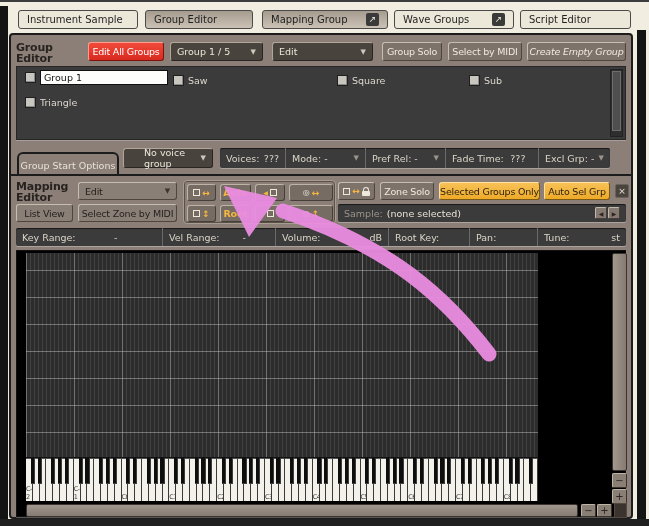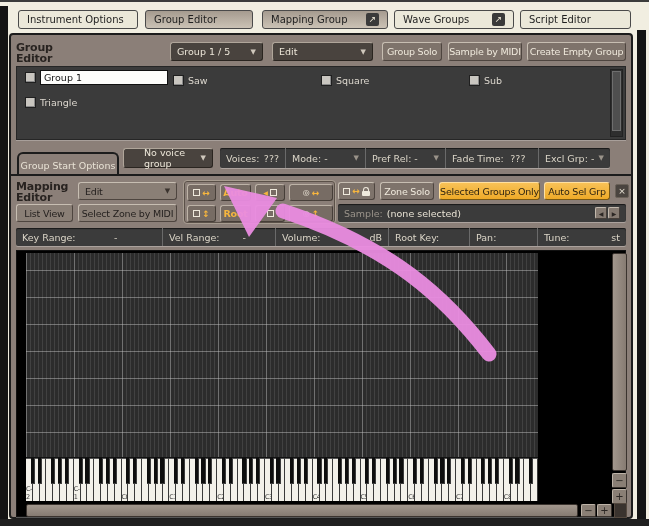--- a/index.html
+++ b/index.html
@@ -100,21 +100,21 @@
   .corner { background:#3a332e; border:1px solid #55493f; }
 
   svg.annot { left:0; top:0; z-index:60; pointer-events:none; }
 </style>
 </head>
 <body>
 
 <div class="abs topline"></div>
 
 <div class="abs tab" style="left:18px;width:120px;">
-  <span class="lbl">Instrument Options</span>
+  <span class="lbl">Instrument Sample</span>
 </div>
 <div class="abs tab pressed" style="left:145px;width:108px;">
   <span class="lbl">Group Editor</span>
 </div>
 <div class="abs tab pressed" style="left:262px;width:126px;">
   <span class="lbl">Mapping Group</span>
   <span class="popout">↗</span>
 </div>
 <div class="abs tab" style="left:394px;width:120px;">
   <span class="lbl">Wave Groups</span>
@@ -127,48 +127,51 @@
 <div class="abs strip-left"></div>
 <div class="abs strip-right"></div>
 <div class="abs strip-bottom"></div>
 
 <div class="abs panel">
 
   <div class="abs ptitle" style="left:5px;top:7px;">
     <div>Group</div>
       <div>Editor</div>
   </div>
+  <div class="abs btn red" style="left:77px;top:7px;width:76px;height:19px;">
+    <span>Edit All Groups</span>
+  </div>
   <div class="abs ddark" style="left:159px;top:7px;width:93px;height:19px;">
     <span>Group 1 / 5</span>
     <span class="arr">▼</span>
   </div>
   <div class="abs ddark" style="left:261px;top:7px;width:101px;height:19px;">
     <span>Edit</span>
     <span class="arr">▼</span>
   </div>
   <div class="abs btn" style="left:371px;top:7px;width:60px;height:19px;">
     <span>Group Solo</span>
   </div>
   <div class="abs btn" style="left:437px;top:7px;width:74px;height:19px;">
-    <span>Sample by MIDI</span>
-  </div>
-  <div class="abs btn" style="left:516px;top:7px;width:99px;height:19px;">
+    <span>Select by MIDI</span>
+  </div>
+  <div class="abs btn" style="left:516px;top:7px;width:99px;height:19px;font-style:italic;">
     <span>Create Empty Group</span>
   </div>
 
   <div class="abs glist" style="left:5px;top:31px;width:610px;height:74px;">
     <div class="gitem" style="left:8px;top:2px;">
       <span class="chk"></span>
       <input class="gname" value="Group 1" style="">
     </div>
     <div class="gitem" style="left:156px;top:5px;">
       <span class="chk"></span>
       <span>Saw</span>
     </div>
-    <div class="gitem" style="left:304px;top:5px;">
+    <div class="gitem" style="left:320px;top:5px;">
       <span class="chk"></span>
       <span>Square</span>
     </div>
     <div class="gitem" style="left:452px;top:5px;justify-content:space-between;">
       <span class="chk"></span>
       <span>Sub</span>
     </div>
     <div class="gitem" style="left:8px;top:27px;">
       <span class="chk"></span>
       <span>Triangle</span>

